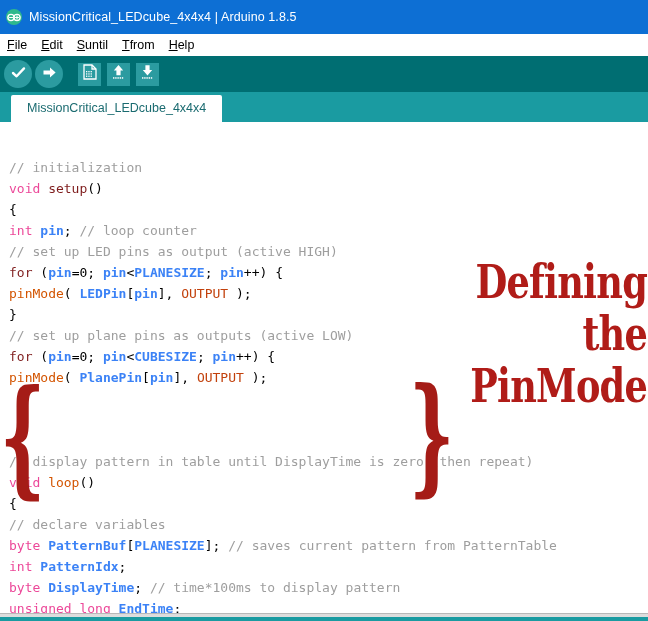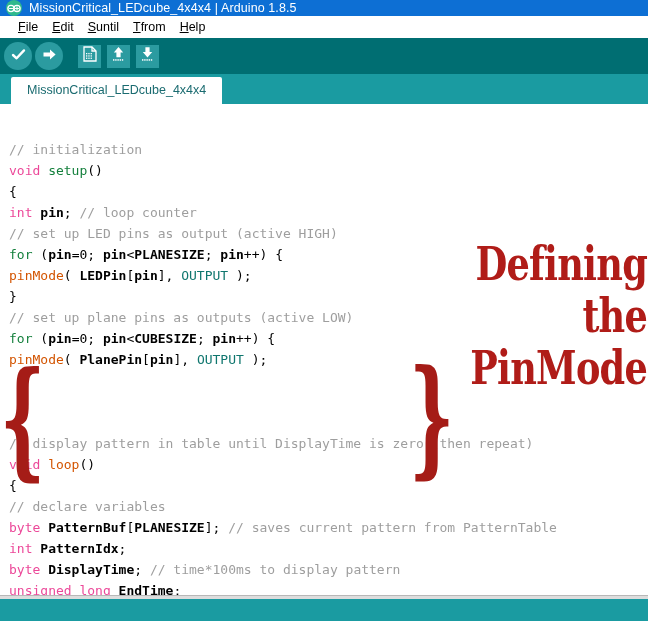--- a/index.html
+++ b/index.html
@@ -10,21 +10,21 @@
   body {
     width: 648px;
     height: 621px;
     font-family: "Liberation Sans", sans-serif;
     overflow: hidden;
     position: relative;
   }
 
   
   .titlebar {
-    height: 16px;
+    height: 34px;
     background: #0a6ed1;
     background: #0d6fd4;
     display: flex;
     align-items: center;
     padding: 0 6px;
     box-sizing: border-box;
   }
   .arduino-logo {
     width: 16px;
     height: 16px;
@@ -43,21 +43,21 @@
     letter-spacing: 0.1px;
     white-space: nowrap;
   }
 
   
   .menubar {
     height: 22px;
     background: #ffffff;
     display: flex;
     align-items: center;
-    padding-left: 18px;
+    padding-left: 7px;
     box-sizing: border-box;
   }
   .menu-item {
     font-size: 12.5px;
     color: #000000;
     margin-right: 14px;
     white-space: nowrap;
     cursor: default;
   }
   .menu-item u { text-decoration: underline; }
@@ -128,24 +128,24 @@
     line-height: 21px;
     padding: 14px 0 0 9px;
     white-space: pre;
     color: #000000;
     position: relative;
     z-index: 1;
   }
   .code .ln { display: block; height: 21px; }
   .cmt  { color: #9e9e9e; }
   .kw   { color: #ec4899; }          
-  .fn   { color: #15803d; }          
+  .fn   { color: #7f1d1d; }          
   .fno  { color: #d35400; }          
-  .cst  { color: #0f766e; }          
-  .id   { color: #000000; font-weight: bold; }
+  .cst  { color: #c2410c; }          
+  .id   { color: #3b82f6; font-weight: bold; }
 
   
   .annot-title {
     position: absolute;
     left: 401px;
     top: 134px;
     width: 246px;
     color: #b01c18;
     font-family: "DejaVu Serif", "Liberation Serif", serif;
     font-weight: bold;

